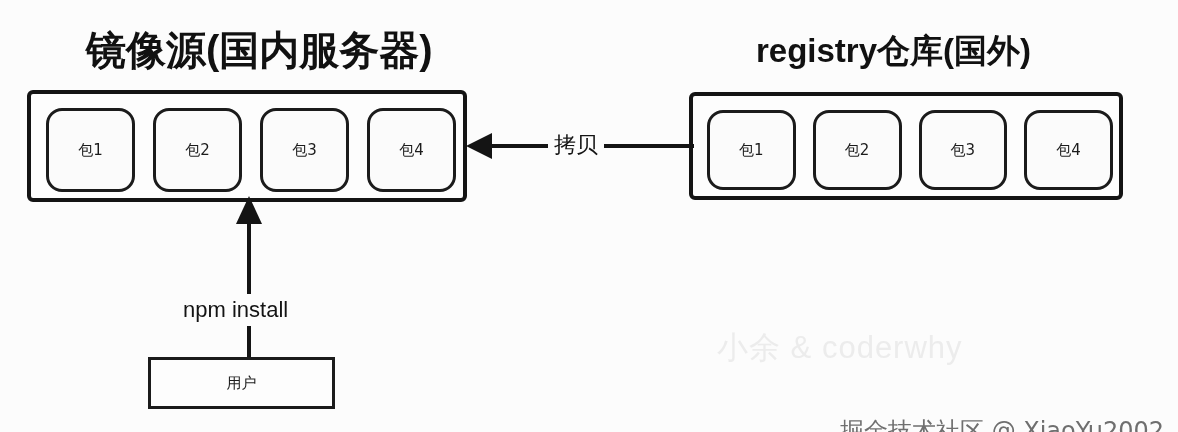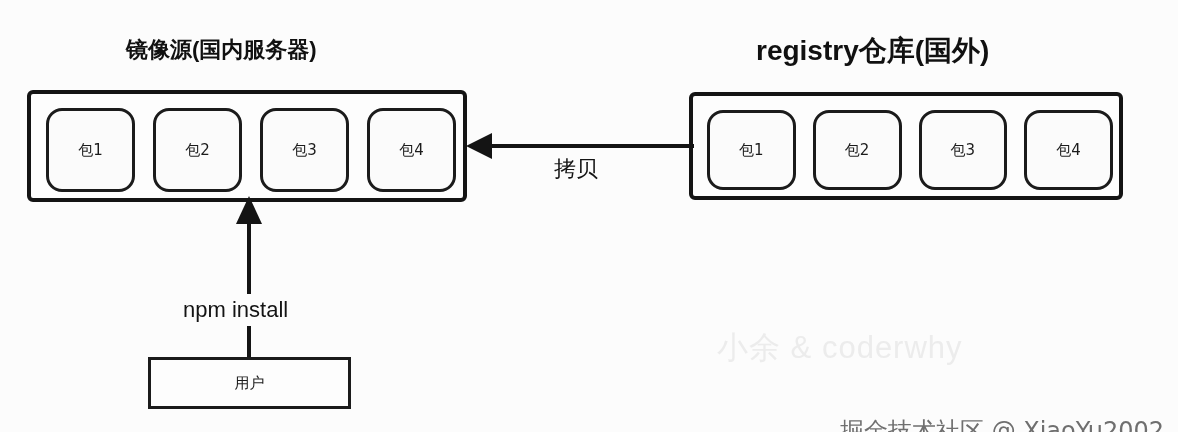--- a/index.html
+++ b/index.html
@@ -24,28 +24,27 @@
   .title {
     position: absolute;
     font-weight: bold;
     color: #111111;
     white-space: nowrap;
     letter-spacing: 0px;
   }
   #title-mirror {
     left: 86px;
     top: 29px;
-    font-size: 22px;
+    font-size: 40px;
     line-height: 42px;
-    margin-left: 40px;
   }
   #title-registry {
     left: 756px;
     top: 30px;
-    font-size: 28px;
+    font-size: 33px;
     line-height: 42px;
   }
 
   
   .group-box {
     position: absolute;
     border: 4px solid #141414;
     border-radius: 6px;
     background: #fdfdfd;
     box-sizing: border-box;
@@ -111,21 +110,20 @@
   #copy-label {
     position: absolute;
     left: 548px;
     top: 129px;
     font-size: 22px;
     color: #141414;
     line-height: 32px;
     white-space: nowrap;
     background: #fcfcfc;
     padding: 0 6px;
-    margin-top: 24px;
   }
 
   
   #install-connector {
     position: absolute;
     left: 228px;
     top: 196px;
     width: 42px;
     height: 166px;
   }
@@ -140,21 +138,21 @@
     background: #fcfcfc;
     padding: 0 5px;
     margin-top: 16px;
   }
 
   
   #user-box {
     position: absolute;
     left: 148px;
     top: 357px;
-    width: 203px;
+    width: 187px;
     height: 52px;
     border: 3px solid #1b1b1b;
     background: #fdfdfd;
     box-sizing: border-box;
     display: flex;
     align-items: center;
     justify-content: center;
   }
   #user-label {
     font-size: 15px;

